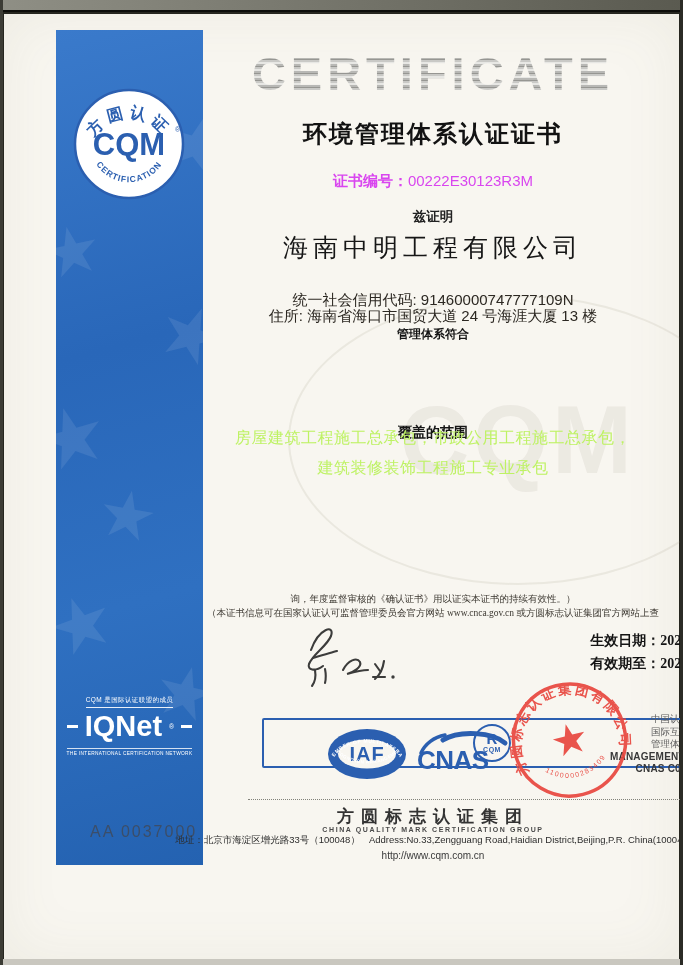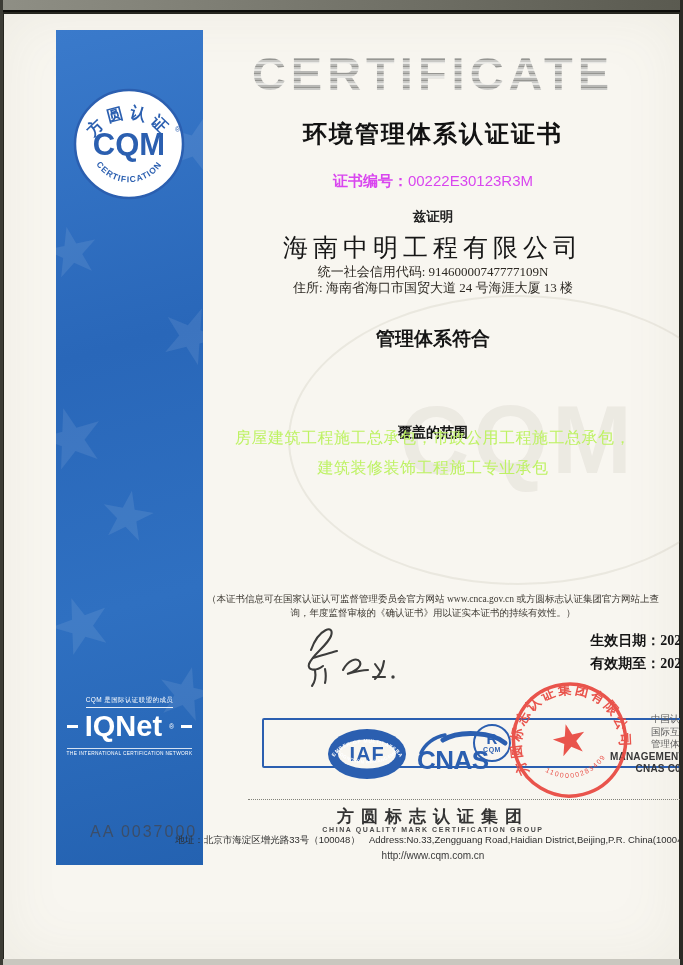--- a/index.html
+++ b/index.html
@@ -40,23 +40,23 @@
   .watermark span{font-size:96px;font-weight:800;color:rgba(140,130,105,.10);letter-spacing:4px;}
   .banner{top:48px;font-size:47px;font-weight:800;letter-spacing:5px;line-height:1.1;
           background:repeating-linear-gradient(180deg,#e6e6e4 0 2px,#b3b3b0 2px 4px,#8e8e8b 4px 5px,#c6c6c3 5px 7px);
           -webkit-background-clip:text;background-clip:text;color:transparent;opacity:.92;}
   .title{top:118px;font-size:24px;font-weight:bold;letter-spacing:2px;color:#121212;}
   .certno{top:172px;font-size:15px;color:#d946ef;}
   .certno .lbl{font-weight:bold;}
   .intro{top:208px;font-size:13.5px;font-weight:bold;color:#222;}
   .company{top:231px;font-size:25px;letter-spacing:5px;color:#161616;
            font-family:"Liberation Serif",serif;}
-  .reginfo{top:264px;font-size:13px;line-height:15.5px;color:#2c2822;
-           font-family:Liberation Serif, serif;}
-  .conform{top:326px;font-size:19px;font-weight:bold;color:#151515;}
+  .reginfo{top:292px;font-size:15px;line-height:15.5px;color:#2c2822;
+           font-family:Liberation Sans, sans-serif;}
+  .conform{top:326px;font-size:12px;font-weight:bold;color:#151515;}
   .standard{top:346px;font-size:20px;font-weight:bold;color:#111;
             font-family:"Liberation Serif",serif;letter-spacing:.5px;}
   .scopehead{top:400px;font-size:14px;font-weight:bold;color:#161616;margin-top:24px;}
   .scope{top:423px;font-size:16px;line-height:30px;color:#bef264;
          font-family:Liberation Serif, serif;letter-spacing:.5px;}
   .disclaimer{top:592px;font-size:9.5px;line-height:14px;color:#3a362f;
               font-family:"Liberation Serif",serif;}
   .sig{top:618px;left:82px;width:124px;height:74px;}
   .dates{top:629px;left:250px;width:210px;text-align:left;font-family:"Liberation Serif",serif;
          font-weight:bold;font-size:14px;color:#141414;line-height:23px;white-space:nowrap;}
@@ -153,22 +153,22 @@
 
 
     <div class="scopehead">覆盖的范围</div>
 
     <div class="scope">
       <div>房屋建筑工程施工总承包，市政公用工程施工总承包，</div>
       <div>建筑装修装饰工程施工专业承包</div>
     </div>
 
     <div class="disclaimer">
+      <div>询，年度监督审核的《确认证书》用以证实本证书的持续有效性。）</div>
       <div>（本证书信息可在国家认证认可监督管理委员会官方网站 www.cnca.gov.cn 或方圆标志认证集团官方网站上查</div>
-      <div>询，年度监督审核的《确认证书》用以证实本证书的持续有效性。）</div>
     </div>
 
     <div class="sig" style="text-align:left;">
       <svg width="124" height="74" viewBox="0 0 124 74">
         <g stroke="#1c1c1c" stroke-width="2.1" fill="none" stroke-linecap="round" opacity=".85">
           <path d="M26,32 C34,10 50,6 46,18 C42,28 28,36 24,46 C22,52 30,54 38,48"></path>
           <path d="M28,40 C38,37 48,34 52,33"></path>
           <path d="M30,52 C31,58 30,64 27,68"></path>
           <path d="M40,51 C41,56 41,61 40,65"></path>
           <path d="M58,52 C63,42 72,39 75,44 C77,49 69,54 62,56 C69,54 78,52 83,52"></path>

